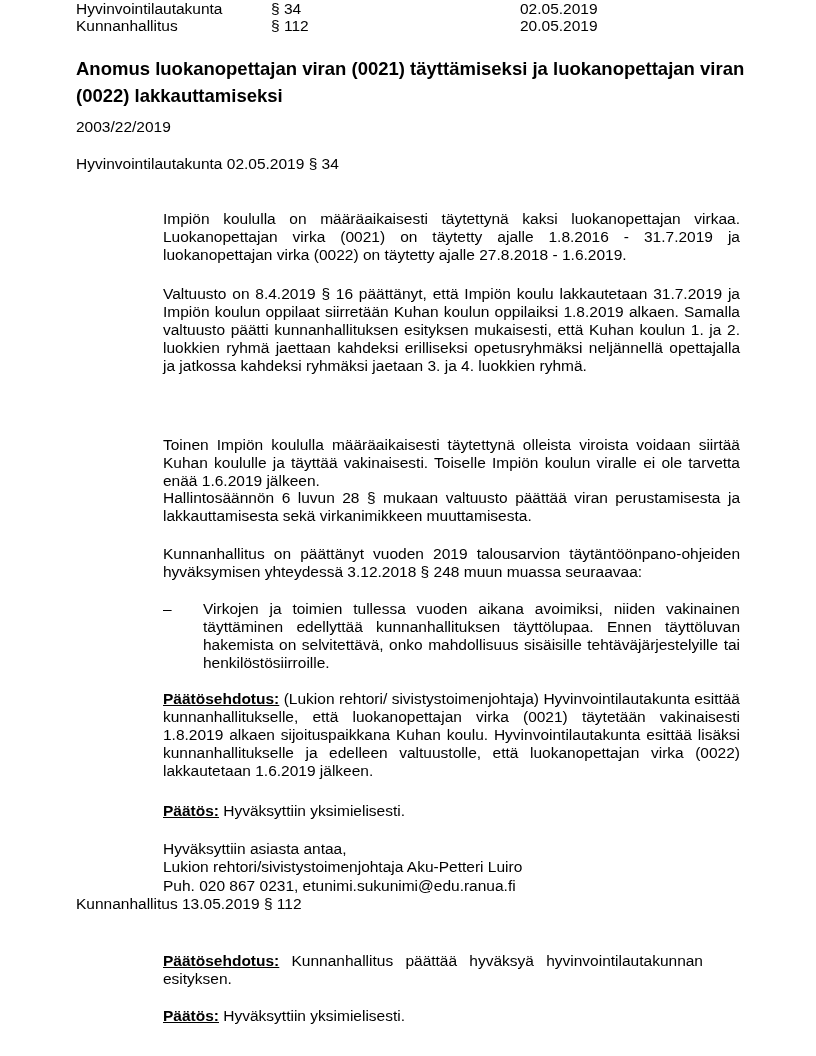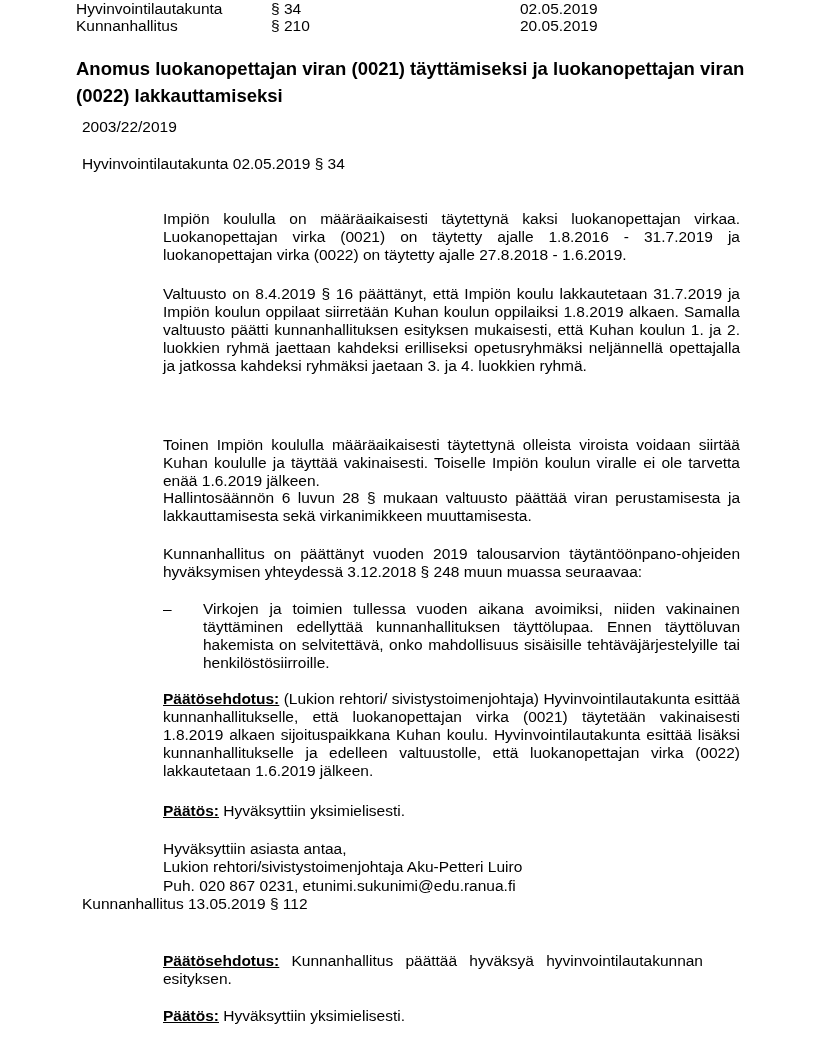--- a/index.html
+++ b/index.html
@@ -10,39 +10,39 @@
     }
     .abs { position: absolute; }
     .hdr-row { position: absolute; left: 76px; width: 680px; height: 18px; }
     .hdr-row span { position: absolute; top: 0; white-space: nowrap; }
     .c1 { left: 0; }
     .c2 { left: 195px; }
     .c3 { left: 444px; }
     .title {
       left: 76px; top: 55px; width: 670px; font-weight: bold; font-size: 18.5px; line-height: 27px;
     }
-    .plain { left: 76px; white-space: nowrap; margin-left: 6px; }
+    .plain { left: 76px; white-space: nowrap; }
     .para {
       left: 163px; width: 577px; text-align: justify; text-align-last: left;
     }
     .bullet-dash { left: 163px; }
     .bullet-text { left: 203px; width: 537px; text-align: justify; text-align-last: left; }
     .lbl { font-weight: bold; text-decoration: underline; }
   </style>
 </head>
 <body>
 
 <div class="hdr-row" style="top:0px;">
   <span class="c1">Hyvinvointilautakunta</span>
   <span class="c2">§ 34</span>
   <span class="c3">02.05.2019</span>
 </div>
 <div class="hdr-row" style="top:17px;">
   <span class="c1">Kunnanhallitus</span>
-  <span class="c2">§ 210</span>
+  <span class="c2">§ 112</span>
   <span class="c3">20.05.2019</span>
 </div>
 
 <div class="abs title">Anomus luokanopettajan viran (0021) täyttämiseksi ja luokanopettajan viran (0022) lakkauttamiseksi</div>
 
 <div class="abs plain" style="top:118px;">2003/22/2019</div>
 
 <div class="abs plain" style="top:155px;">Hyvinvointilautakunta 02.05.2019 § 34</div>
 
 <div class="abs para" style="top:210px;">Impiön koululla on määräaikaisesti täytettynä kaksi luokanopettajan virkaa. Luokanopettajan virka (0021) on täytetty ajalle 1.8.2016 - 31.7.2019 ja luokanopettajan virka (0022) on täytetty ajalle 27.8.2018 - 1.6.2019.</div>

